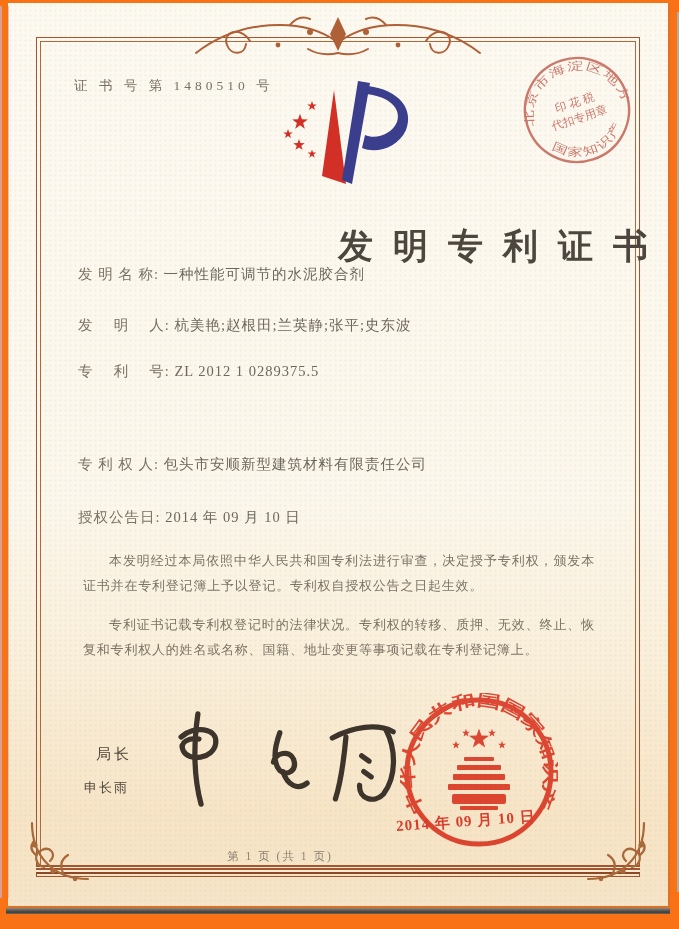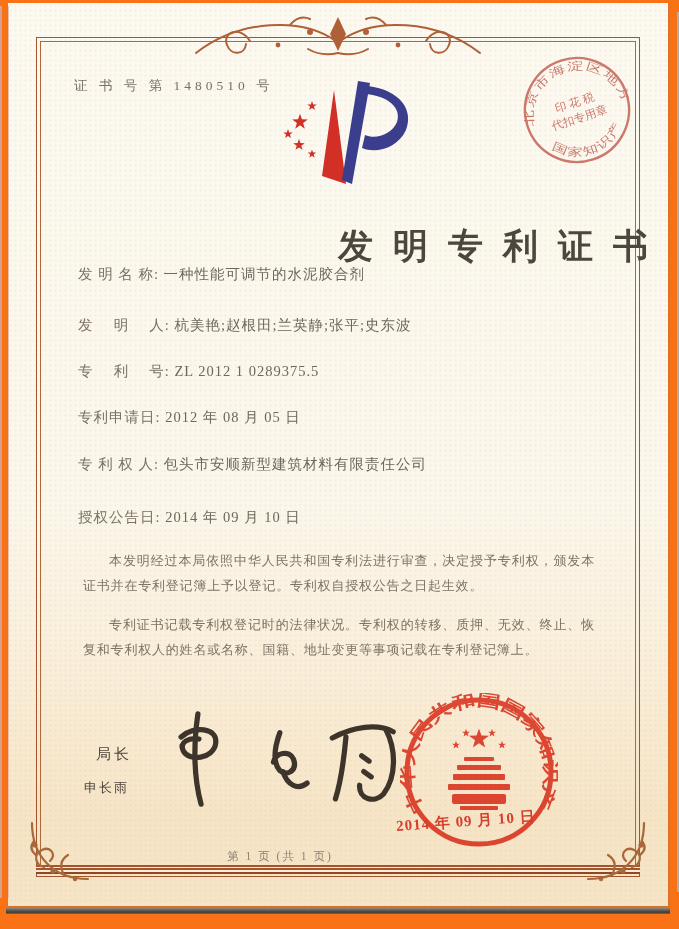--- a/index.html
+++ b/index.html
@@ -144,21 +144,20 @@
         <text x="63" y="59" text-anchor="middle" font-size="11.5">印 花 税</text>
         <text x="63" y="75" text-anchor="middle" font-size="11.5">代扣专用章</text>
       </g>
     </svg>
 
     <div class="title">发明专利证书</div>
 
     <div class="field f2"><span class="lbl">发　 明　 人:</span> <span>杭美艳;赵根田;兰英静;张平;史东波</span></div>
     <div class="field f1"><span class="lbl">发 明 名 称:</span> <span>一种性能可调节的水泥胶合剂</span></div>
     <div class="field f3"><span class="lbl">专　 利　 号:</span> <span>ZL 2012 1 0289375.5</span></div>
-    <div class="field f4"><span class="lbl">专利申请日:</span> <span>2012 年 08 月 05 日</span></div>
     <div class="field f5"><span class="lbl">专 利 权 人:</span> <span>包头市安顺新型建筑材料有限责任公司</span></div>
     <div class="field f6"><span class="lbl">授权公告日:</span> <span>2014 年 09 月 10 日</span></div>
 
     <div class="body-text">
       <p>本发明经过本局依照中华人民共和国专利法进行审查，决定授予专利权，颁发本证书并在专利登记簿上予以登记。专利权自授权公告之日起生效。</p>
       <p>专利证书记载专利权登记时的法律状况。专利权的转移、质押、无效、终止、恢复和专利权人的姓名或名称、国籍、地址变更等事项记载在专利登记簿上。</p>
     </div>
 
     <div class="signer-title">局长</div>
     <div class="signer-name">申长雨</div>

